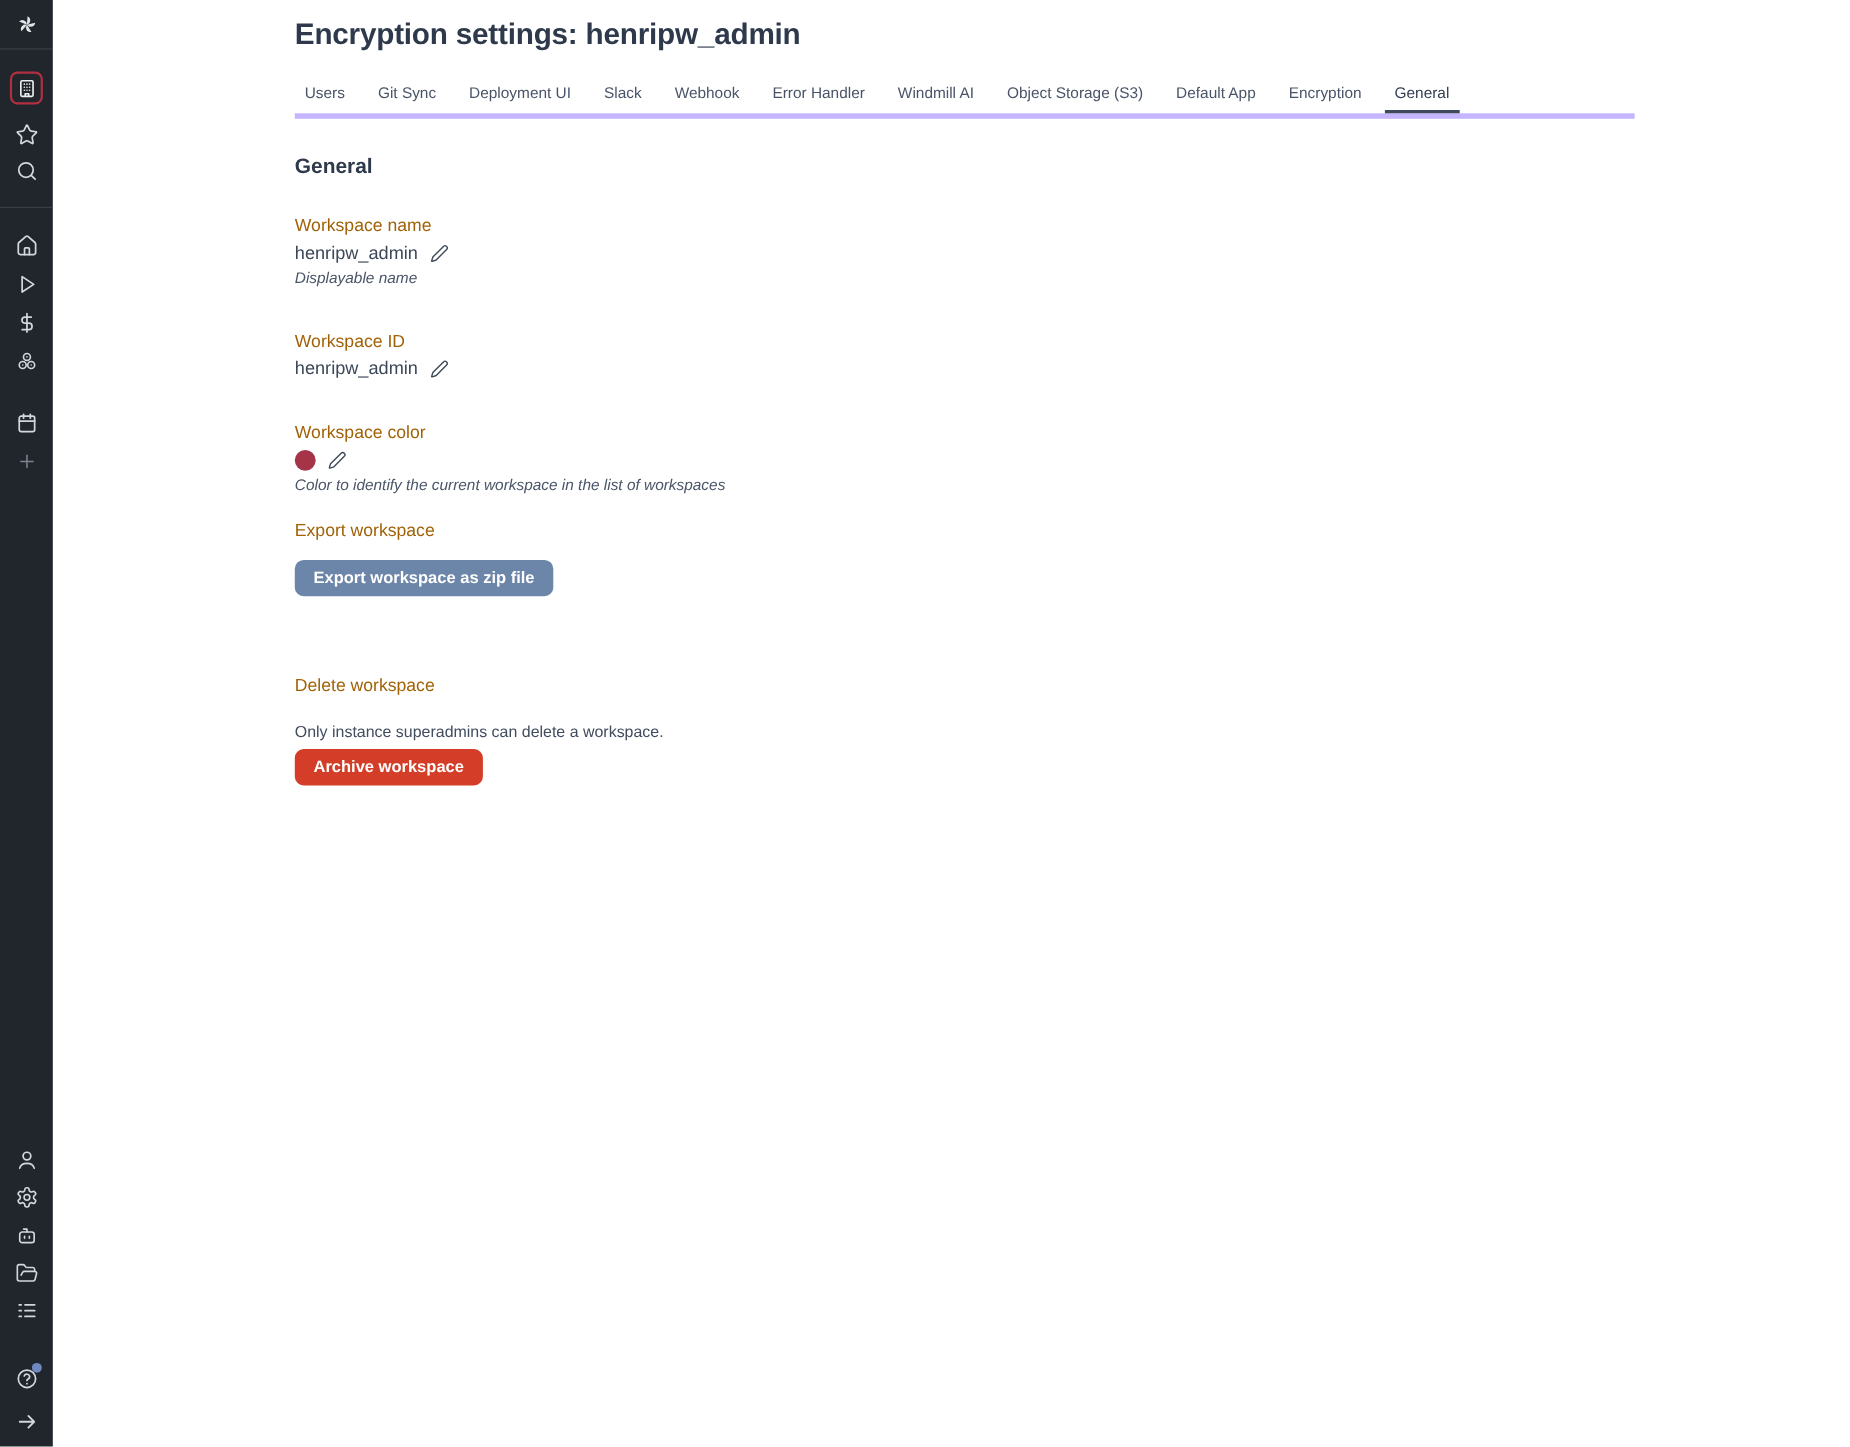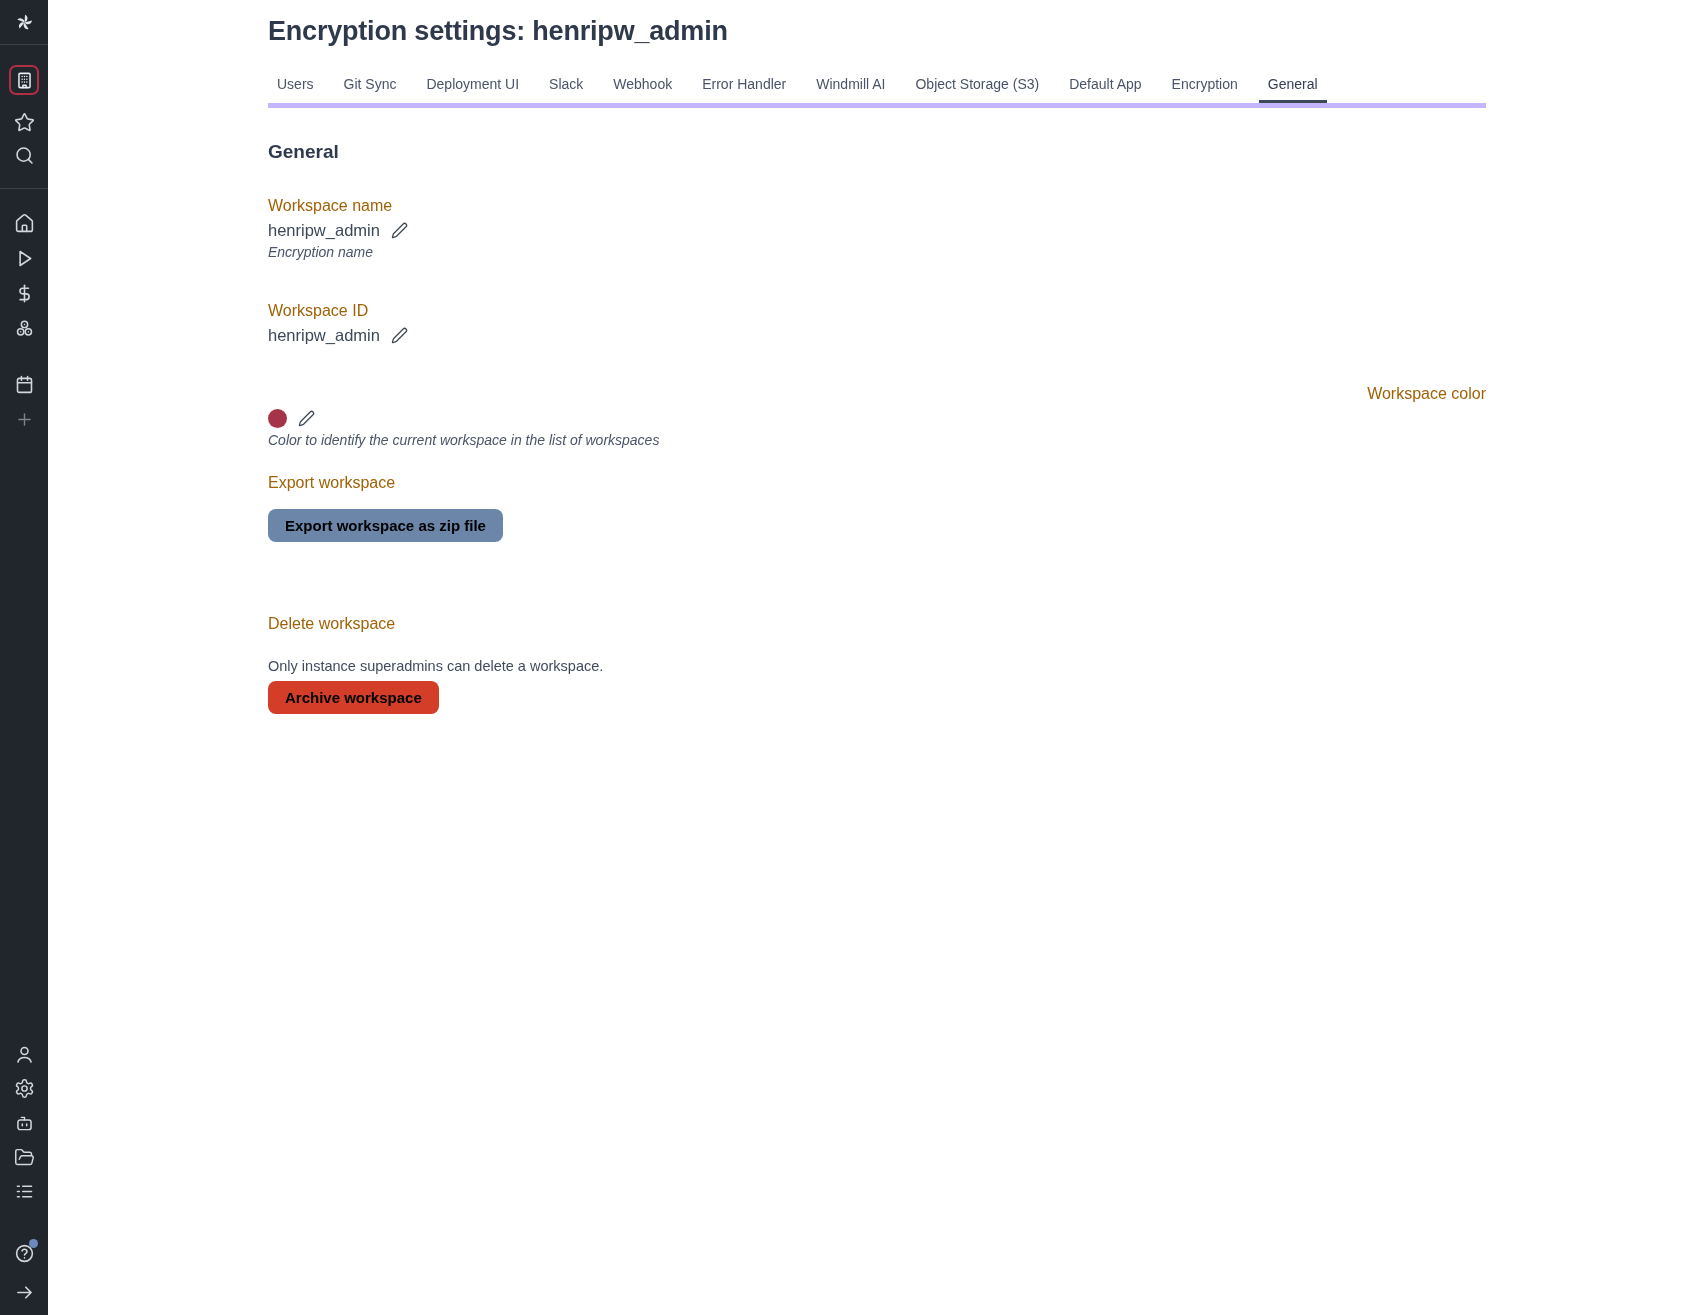--- a/index.html
+++ b/index.html
@@ -45,33 +45,33 @@
   }
   .tab.active { color: #333e52; border-bottom: 3px solid #3e4a5c; padding-bottom: 6px; font-weight: 400; }
 
   .section-heading { margin-top: 32px; font-size: 19px; line-height: 24px; font-weight: 700; color: #2e3a4c; }
   .section-desc { margin-top: 8px; font-size: 14.5px; line-height: 20px; color: #4a5568; }
   .link { color: #3b82f6; cursor: pointer; text-decoration: none; }
 
   .field-label { font-size: 16px; line-height: 20px; font-weight: 400; color: #a16207; }
   .mt-name { margin-top: 32px; }
   .mt-id { margin-top: 40px; }
-  .mt-color { margin-top: 38px; text-align: right; }
+  .mt-color { margin-top: 38px; }
   .mt-export { margin-top: 24px; }
   .mt-delete { margin-top: 72px; }
 
   .value-row { margin-top: 3px; height: 22px; display: flex; align-items: center; gap: 11px; }
   .value-text { font-size: 16.5px; line-height: 22px; color: #3c4858; }
   .edit-btn { background: none; border: none; cursor: pointer; color: #3f4957; display: flex; align-items: center; padding: 0; }
   .hint { margin-top: 2px; font-size: 14px; line-height: 18px; font-style: italic; color: #4a5568; }
 
   .swatch { width: 19px; height: 19px; border-radius: 50%; background: #a63448; }
 
   .btn {
-    display: inline-block; border: none; cursor: pointer; color: #000000; font-weight: 700;
+    display: inline-block; border: none; cursor: pointer; color: #ffffff; font-weight: 700;
     font-size: 15px; font-family: "Liberation Sans", sans-serif;
     border-radius: 8px; padding: 0 17px; height: 33px; line-height: 33px; text-align: center;
   }
   .btn-export { background: #6c86a9; margin-top: 16px; }
   .btn-archive { background: #d43e28; margin-top: 6px; }
   .delete-note { margin-top: 23px; font-size: 14.5px; line-height: 18px; color: #414c5e; }
 </style>
 </head>
 <body>
 
@@ -226,21 +226,21 @@
   
   <div class="field-label mt-name">Workspace name</div>
   <div class="value-row">
     <span class="value-text">henripw_admin</span>
     <button class="edit-btn">
       <svg width="17" height="17" viewBox="0 0 24 24" fill="none" stroke="currentColor" stroke-width="1.8" stroke-linecap="round" stroke-linejoin="round">
         <path d="M21.17 6.81a2.82 2.82 0 0 0-3.99-3.99L3.84 16.17a2 2 0 0 0-.5.83l-1.32 4.35a.5.5 0 0 0 .62.62l4.35-1.32a2 2 0 0 0 .83-.5z"></path>
       </svg>
     </button>
   </div>
-  <div class="hint">Encryption name</div>
+  <div class="hint">Displayable name</div>
 
   
   <div class="field-label mt-id">Workspace ID</div>
   <div class="value-row">
     <span class="value-text">henripw_admin</span>
     <button class="edit-btn">
       <svg width="17" height="17" viewBox="0 0 24 24" fill="none" stroke="currentColor" stroke-width="1.8" stroke-linecap="round" stroke-linejoin="round">
         <path d="M21.17 6.81a2.82 2.82 0 0 0-3.99-3.99L3.84 16.17a2 2 0 0 0-.5.83l-1.32 4.35a.5.5 0 0 0 .62.62l4.35-1.32a2 2 0 0 0 .83-.5z"></path>
       </svg>
     </button>

